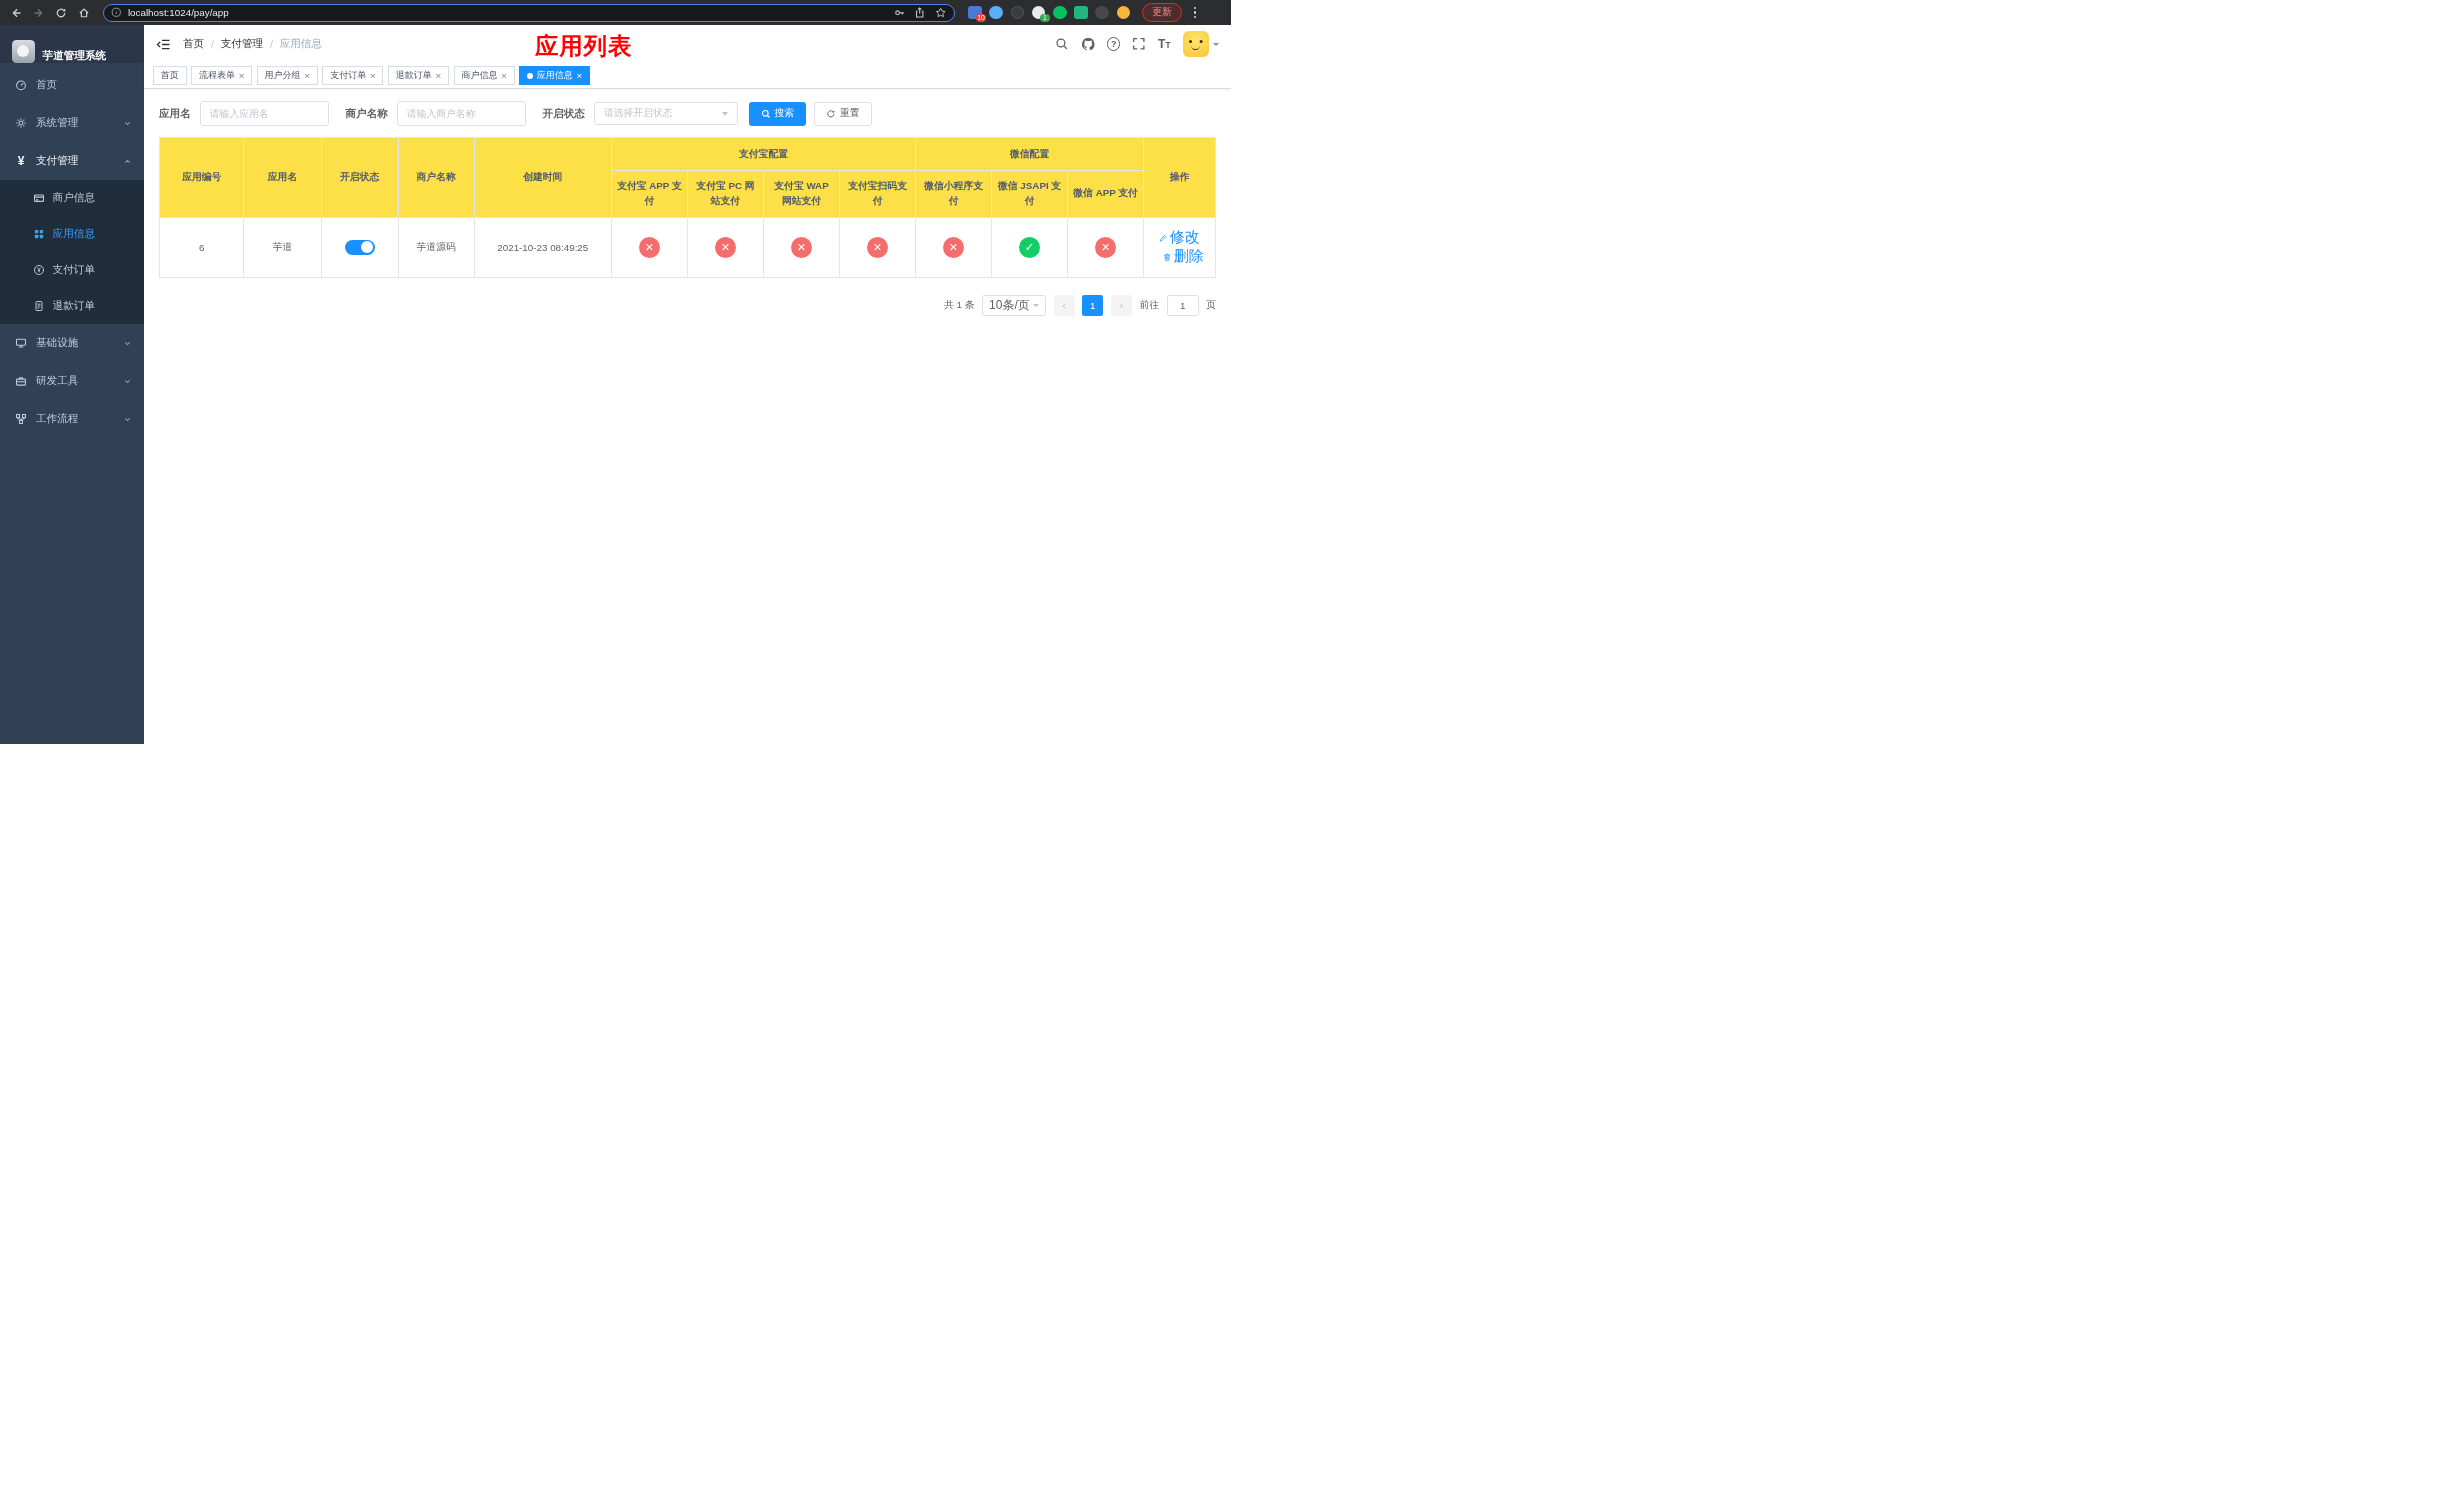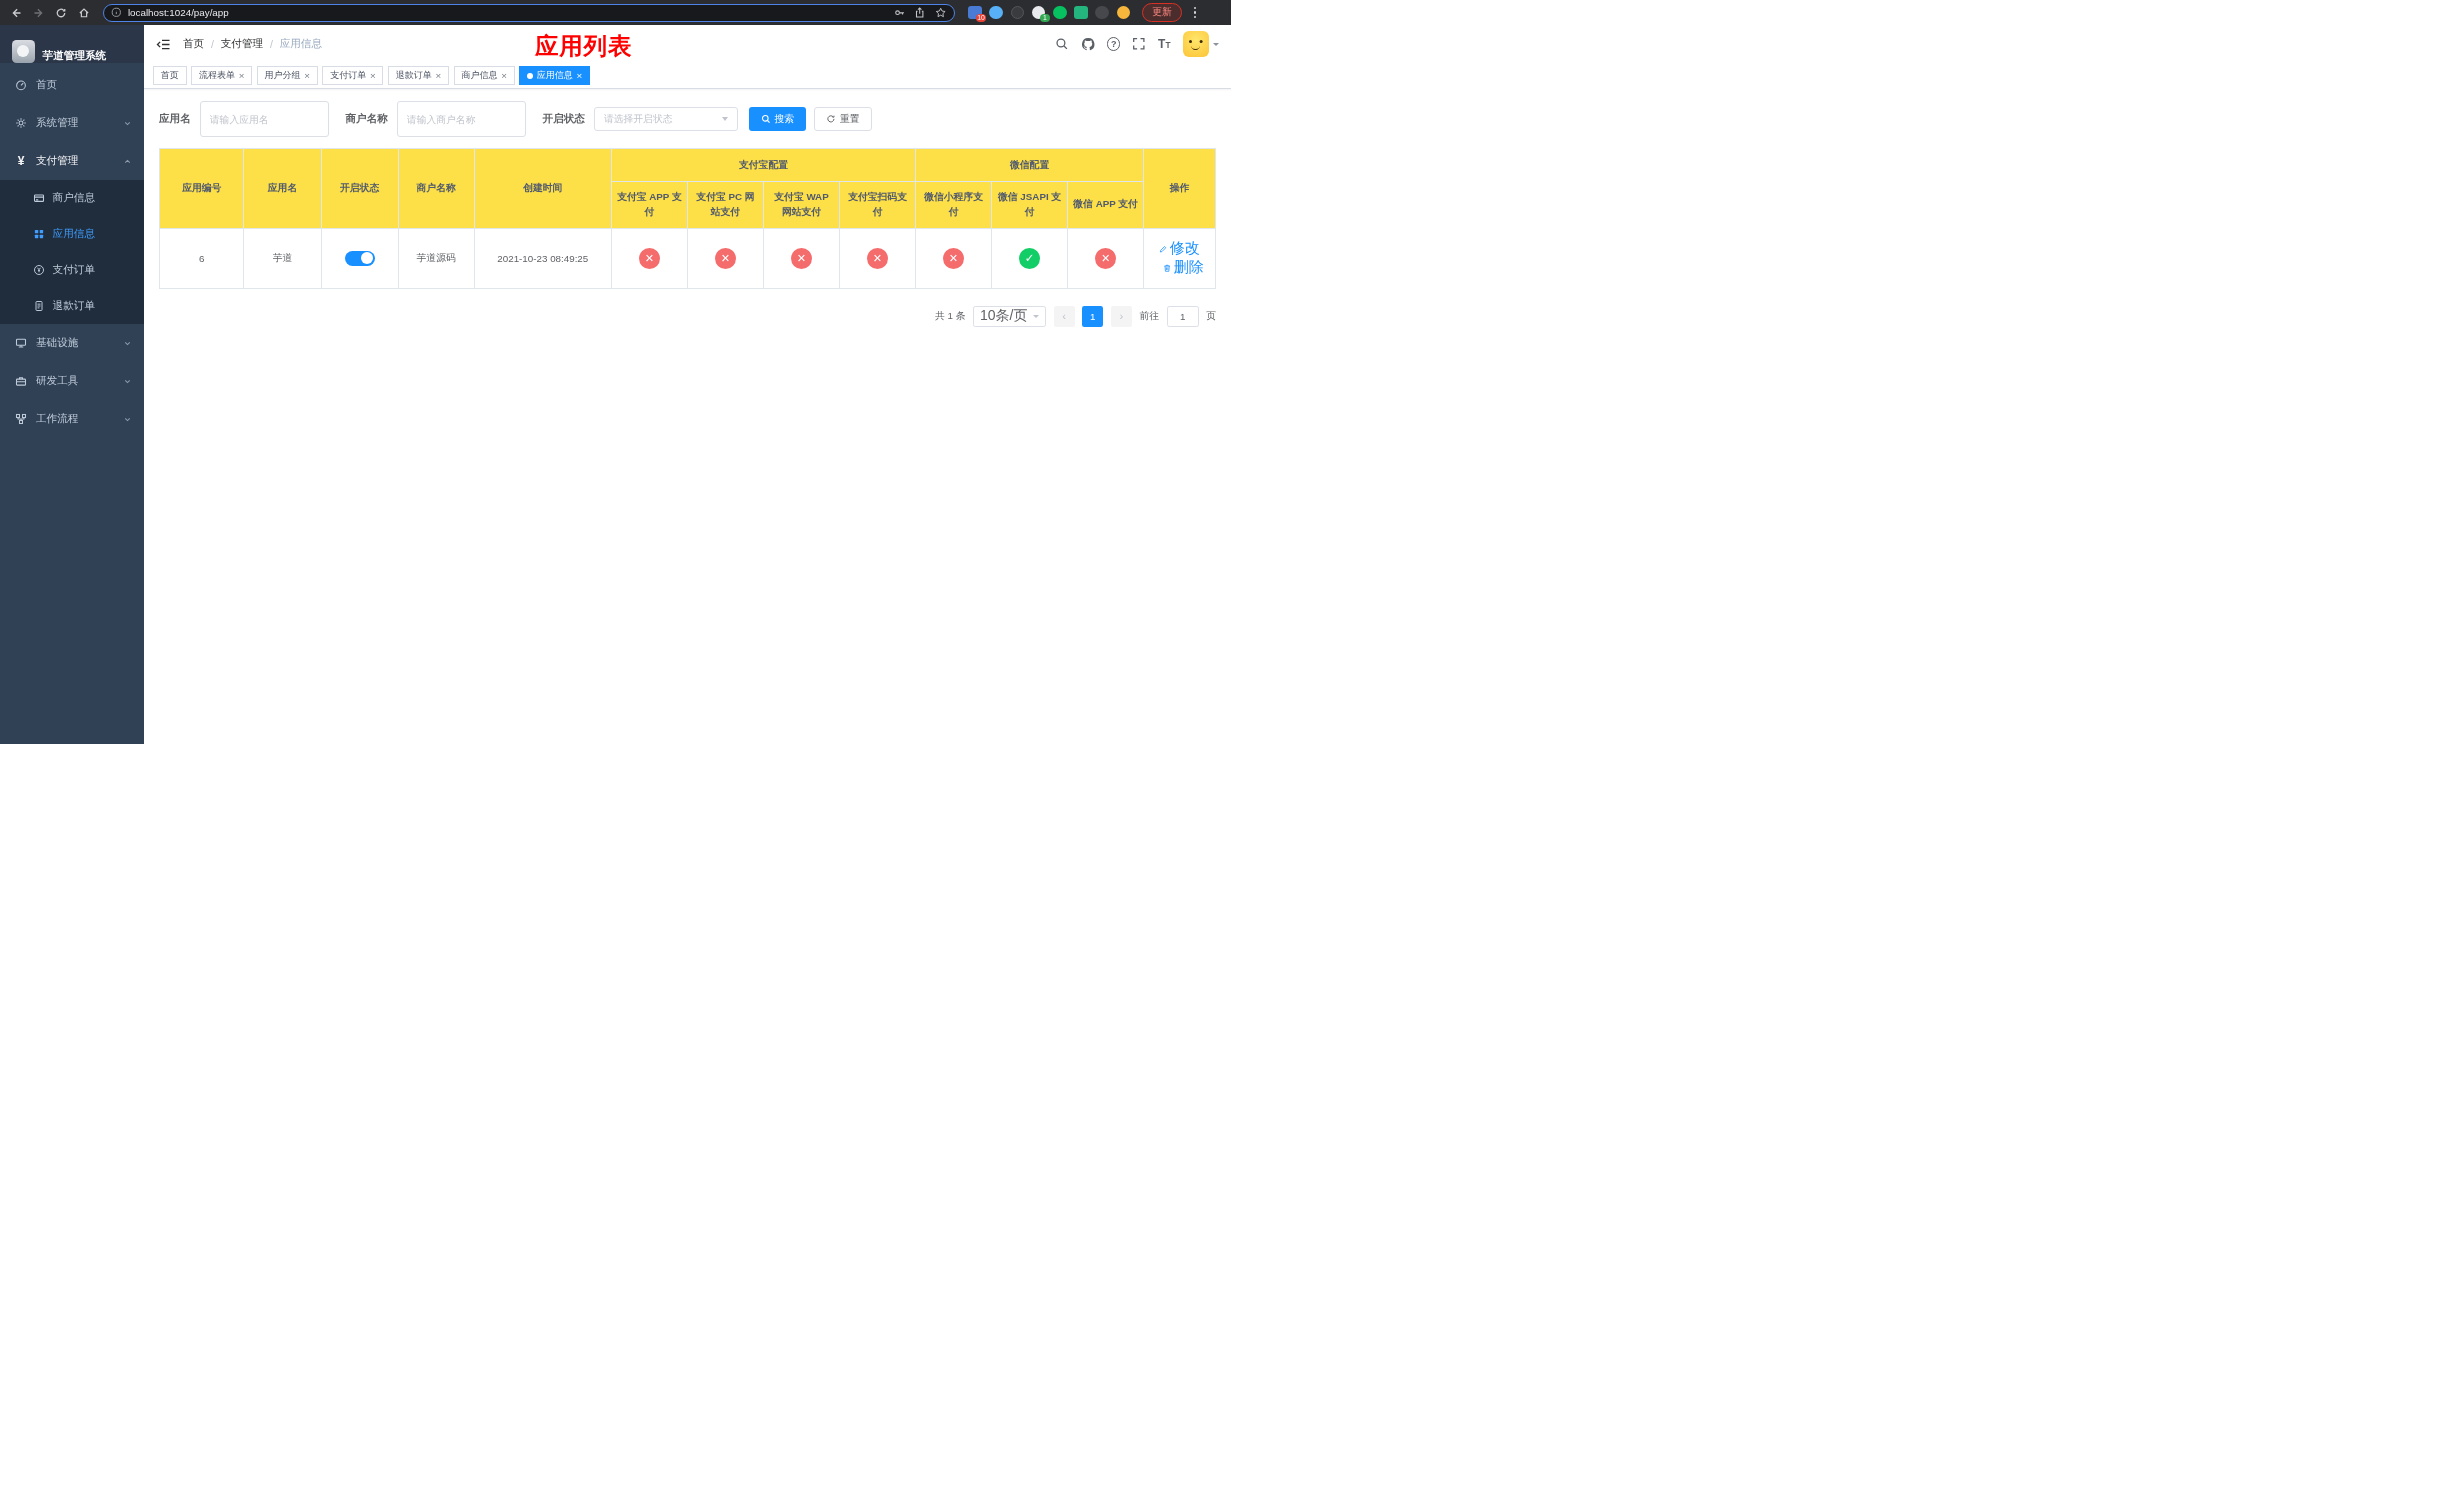--- a/index.html
+++ b/index.html
@@ -68,21 +68,21 @@
   .tag .x { font-size:9.8px; color:#7b818a; line-height:1; }
   .tag.active { background:#1890ff; border-color:#1890ff; color:#fff; }
   .tag.active .x { color:#fff; }
   .tag.active::before { content:""; width:6px; height:6px; border-radius:50%; background:#fff; }
 
   .content { flex:1; padding:12px 15px; overflow:hidden; }
 
   
   .filter-row { display:flex; align-items:center; flex-wrap:nowrap; }
   .f-label { font-size:10.6px; font-weight:700; color:#606266; margin-right:9px; white-space:nowrap; }
-  .f-input { width:129px; height:36px; border:0.8px solid #dcdfe6; border-radius:3px; padding:4px 9px; font-size:9.8px; color:#606266; outline:none; margin-right:16.7px; font-family:inherit; }
+  .f-input { width:129px; height:25px; border:0.8px solid #dcdfe6; border-radius:3px; padding:4px 9px; font-size:9.8px; color:#606266; outline:none; margin-right:16.7px; font-family:inherit; }
   .f-input::placeholder { color:#c0c4cc; }
   .f-select { width:144px; height:23.5px; border:0.8px solid #dcdfe6; border-radius:3px; padding:0 9px; display:flex; align-items:center; color:#c0c4cc; font-size:9.8px; margin-right:10.6px; cursor:pointer; }
   .f-select .caret { margin-left:auto; width:0; height:0; border-left:3.8px solid transparent; border-right:3.8px solid transparent; border-top:4.5px solid #c0c4cc; }
   .btn { display:inline-flex; align-items:center; gap:3.8px; border-radius:3px; font-size:9.8px; cursor:pointer; border:0.8px solid transparent; font-family:Liberation Mono, monospace; }
   .btn-primary { background:#1890ff; color:#fff; height:24px; padding:0 11.4px; margin-right:7.6px; }
   .btn-default { background:#fff; border-color:#dcdfe6; color:#606266; height:24px; padding:0 11.4px; }
 
   
   .toolbar-row { margin-top:18px; display:flex; align-items:center; gap:7.6px; }
   .btn-plain-primary { background:#ecf5ff; border-color:#a3d0fd; color:#1890ff; height:21px; padding:0 8.3px; font-size:9px; }
@@ -100,21 +100,21 @@
   .cfg-yes { background:#13ce66; } .cfg-yes::after { content:"✓"; font-size:11.4px; line-height:1; }
   .switch { width:30px; height:15px; border-radius:7.6px; background:#c0ccda; position:relative; display:inline-block; vertical-align:middle; cursor:pointer; }
   .switch-on { background:#1890ff; }
   .switch .knob { position:absolute; top:1.5px; left:1.5px; width:12px; height:12px; border-radius:50%; background:#fff; }
   .switch-on .knob { left:16.7px; }
   .op-link { color:#1890ff; font-size:15px; cursor:pointer; display:inline-flex; align-items:center; gap:2.3px; }
   .op-link + .op-link { margin-left:7.6px; }
 
   
   .pager { margin-top:16.7px; display:flex; justify-content:flex-end; align-items:center; gap:7.6px; font-size:9.8px; color:#606266; }
-  .size-select { width:73px; height:21px; border:0.8px solid #dcdfe6; border-radius:2.3px; display:flex; align-items:center; padding:0 6px; font-size:14px; color:#606266; cursor:pointer; }
+  .size-select { width:64px; height:21px; border:0.8px solid #dcdfe6; border-radius:2.3px; display:flex; align-items:center; padding:0 6px; font-size:12px; color:#606266; cursor:pointer; }
   .size-select .caret { margin-left:auto; width:0; height:0; border-left:3px solid transparent; border-right:3px solid transparent; border-top:3.8px solid #c0c4cc; }
   .pg-btn { width:21px; height:21px; background:#f4f4f5; border:none; border-radius:2.3px; color:#c0c4cc; font-size:11.4px; cursor:pointer; display:flex; align-items:center; justify-content:center; }
   .pg-num { width:21px; height:21px; background:#1890ff; color:#fff; border-radius:2.3px; display:flex; align-items:center; justify-content:center; font-size:9.8px; cursor:pointer; }
   .goto-input { width:32px; height:21px; border:0.8px solid #dcdfe6; border-radius:2.3px; text-align:center; font-size:9.8px; color:#606266; outline:none; font-family:inherit; }
 </style>
 </head>
 <body>
 
 <div class="browser">
   <button class="navbtn">

